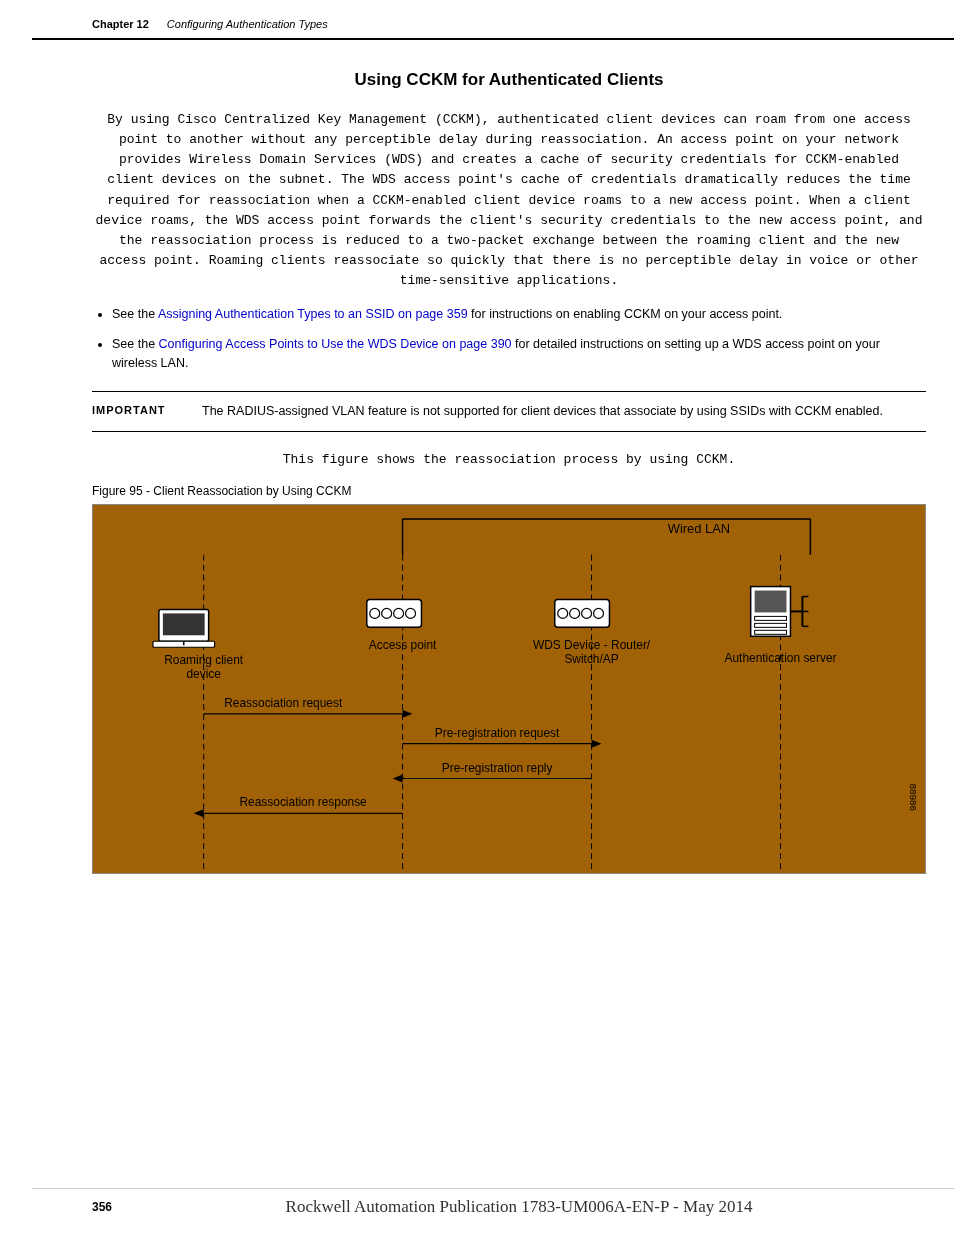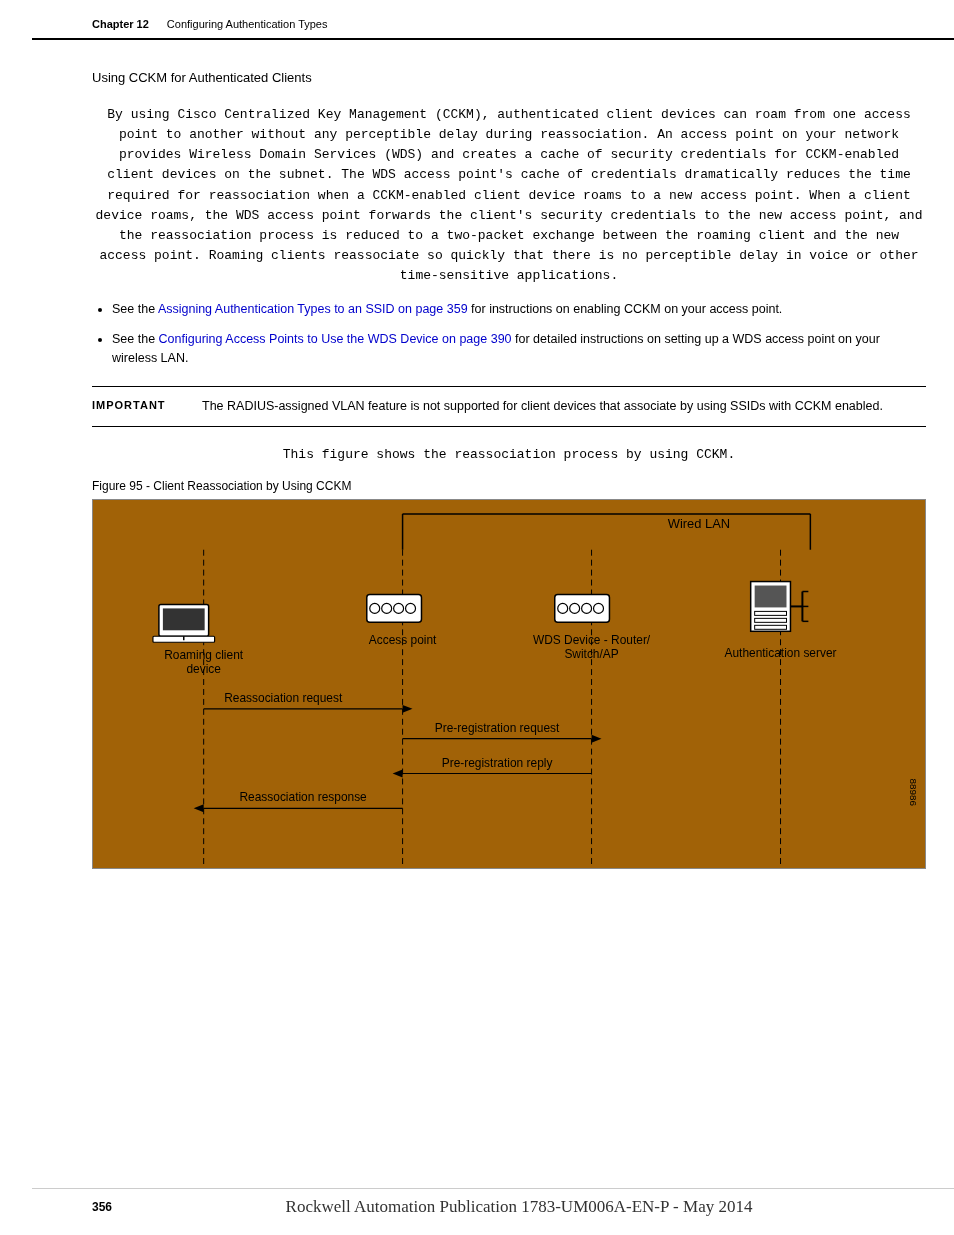--- a/index.html
+++ b/index.html
@@ -31,34 +31,35 @@
     }
     .chapter-label {
       font-family: Arial, Helvetica, sans-serif;
       font-size: 11px;
       font-weight: bold;
     }
     .chapter-title-header {
       font-family: Arial, Helvetica, sans-serif;
       font-size: 11px;
       margin-left: 18px;
+      font-style: italic;
     }
 
     
     .content {
       padding: 30px 60px 60px 60px;
     }
 
     
     .section-title {
       font-family: Arial, Helvetica, sans-serif;
-      font-size: 13px;
-      font-weight: normal;
+      font-size: 17px;
+      font-weight: bold;
       margin-bottom: 20px;
-      text-align: left;
+      text-align: center;
     }
 
     
     .body-text {
       font-family: Liberation Mono, monospace;
       font-size: 13px;
       line-height: 1.55;
       margin-bottom: 14px;
       text-align: center;
     }

